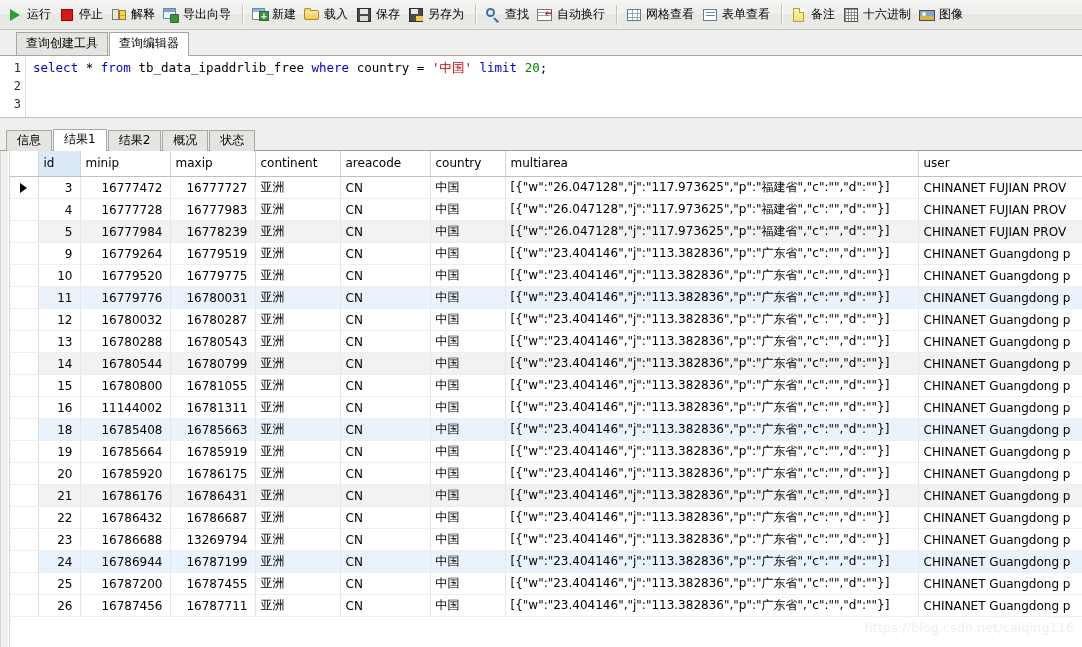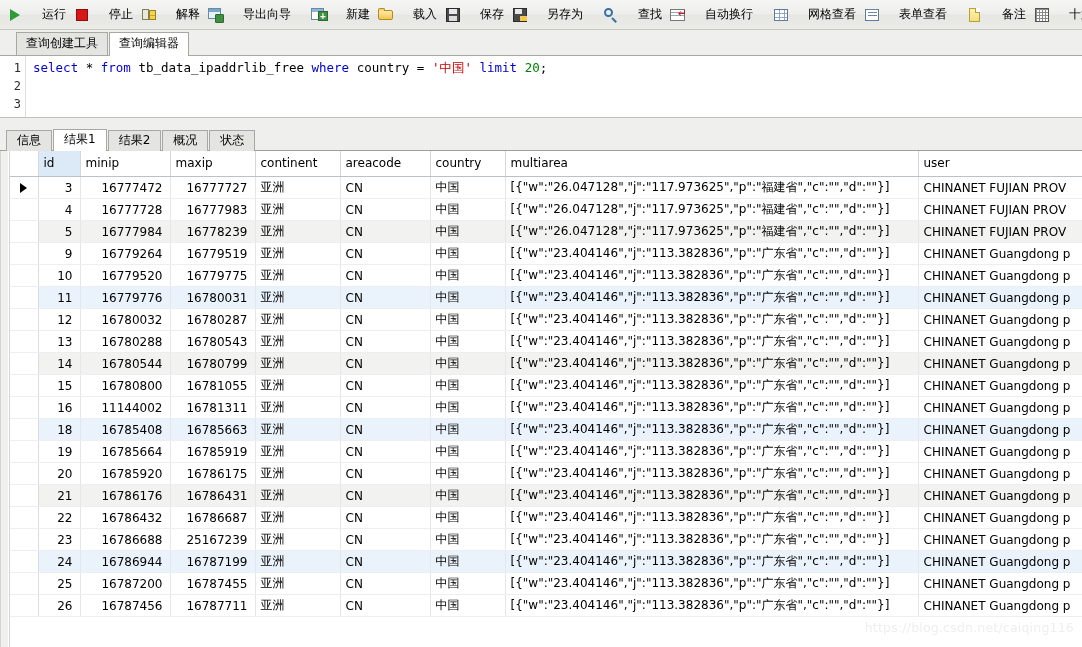--- a/index.html
+++ b/index.html
@@ -30,21 +30,21 @@
     display: flex;
     align-items: center;
     height: 24px;
     padding: 0 5px 0 3px;
     cursor: default;
     white-space: nowrap;
   }
   .tb-btn .lbl {
     font-family: Liberation Serif, serif;
     font-size: 12px;
-    margin-left: 19px;
+    margin-left: 4px;
     color: #000;
   }
   .tb-sep {
     width: 1px; height: 20px;
     background: #c0c0bb;
     margin: 0 6px;
     box-shadow: 1px 0 0 #fdfdfd;
   }
   .ic { width: 16px; height: 16px; position: relative; flex: 0 0 16px; }
 
@@ -680,21 +680,21 @@
             <td>亚洲</td>
             <td>CN</td>
             <td>中国</td>
             <td>[{"w":"23.404146","j":"113.382836","p":"广东省","c":"","d":""}]</td>
             <td>CHINANET Guangdong p</td>
           </tr>
           <tr class="">
             <td class="rowind"></td>
             <td class="num">23</td>
             <td class="num">16786688</td>
-            <td class="num">25167239</td>
+            <td class="num">13269794</td>
             <td>亚洲</td>
             <td>CN</td>
             <td>中国</td>
             <td>[{"w":"23.404146","j":"113.382836","p":"广东省","c":"","d":""}]</td>
             <td>CHINANET Guangdong p</td>
           </tr>
           <tr class="alt-blue">
             <td class="rowind"></td>
             <td class="num">24</td>
             <td class="num">16786944</td>

